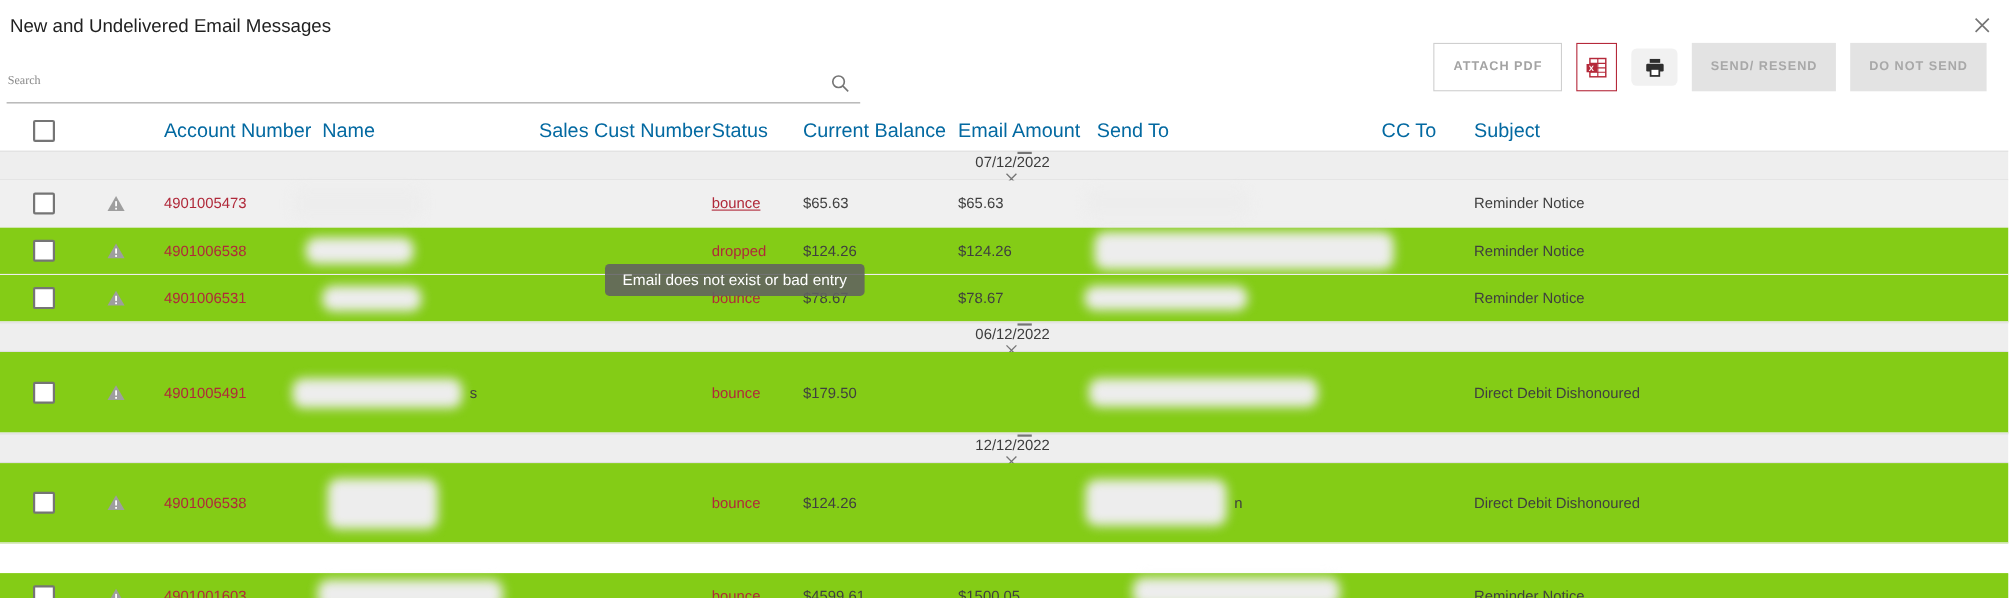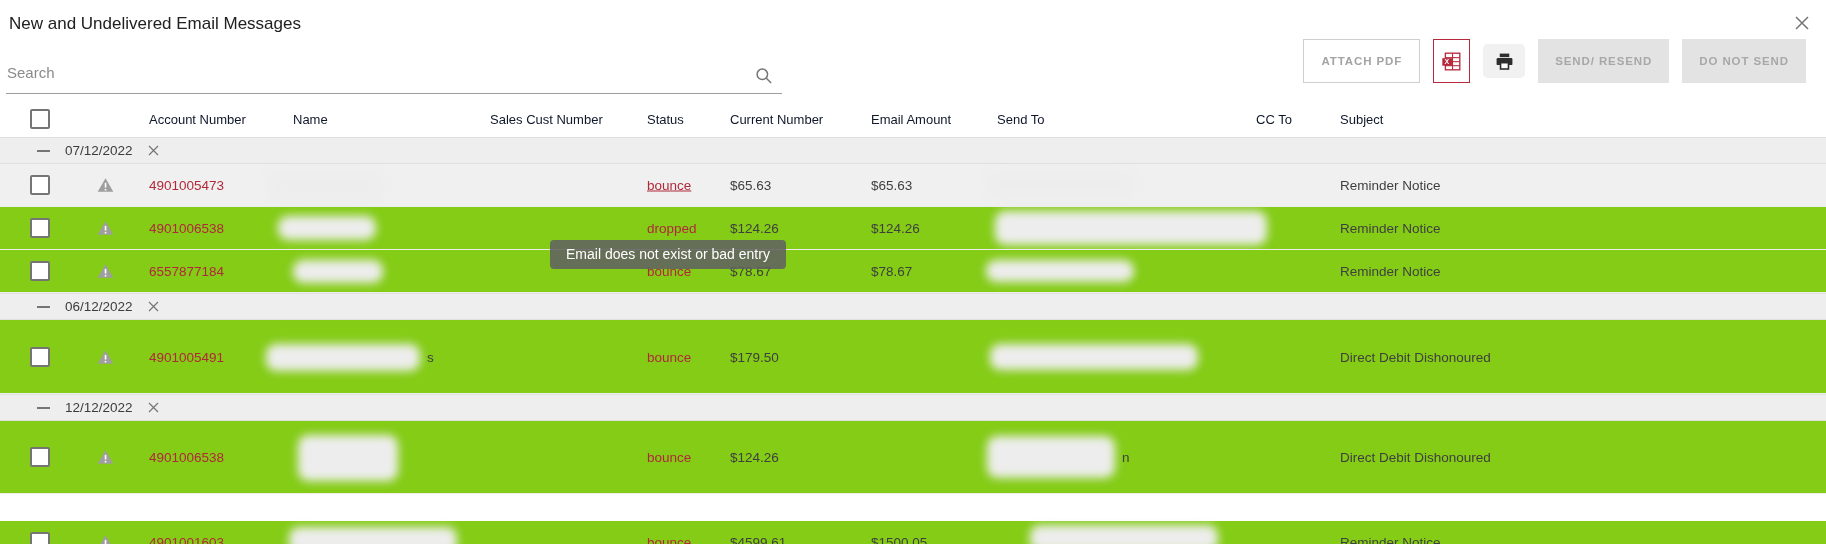--- a/index.html
+++ b/index.html
@@ -16,39 +16,39 @@
   .btn{box-sizing:border-box;font-family:inherit;font-size:11.5px;letter-spacing:.9px;font-weight:700;
        height:44px;border-radius:0;display:flex;align-items:center;justify-content:center;
        cursor:pointer;white-space:nowrap;background:#fff;border:none;}
   .btn.outline{border:1px solid #cfcfcf;color:#a3a3a3;padding:0 17px;}
   .btn.excel{border:1px solid #b5293a;width:37px;}
   .btn.print{background:#f1f1f1;width:42px;height:34px;border-radius:5px;}
   .btn.disabled{background:#e3e3e3;color:#a8a8a8;padding:0 17px;}
 
   
   .search-wrap{position:absolute;left:6px;top:56px;width:776px;height:37px;border-bottom:1px solid #9e9e9e;}
-  .search-input{border:none;outline:none;width:720px;height:33px;font-size:15px;
-                font-family:Liberation Sans, sans-serif;color:#14532d;background:transparent;padding:0 0 0 1px;}
+  .search-input{border:none;outline:none;width:720px;height:33px;font-size:11px;
+                font-family:Liberation Serif, serif;color:#14532d;background:transparent;padding:0 0 0 1px;}
   .search-input::placeholder{color:#8a8a8a;}
   .search-icon{position:absolute;left:748px;top:10px;}
 
   
   .c-acct{left:149px}.c-name{left:293px}.c-sales{left:490px}.c-status{left:647px}
   .c-bal{left:730px}.c-amt{left:871px}.c-send{left:997px}.c-cc{left:1256px}.c-subj{left:1340px}
 
   .thead{position:absolute;top:100px;left:0;width:100%;height:37px;}
-  .th{position:absolute;top:50%;transform:translateY(-50%);font-size:13px;color:#0f172a;white-space:nowrap;}
+  .th{position:absolute;top:50%;transform:translateY(-50%);font-size:18px;color:#0369a1;white-space:nowrap;}
 
   .cb{position:absolute;left:30px;top:50%;transform:translateY(-50%);width:16px;height:16px;
       border:2px solid #757575;border-radius:2px;background:#fff;cursor:pointer;}
   .warn{position:absolute;left:97px;top:50%;transform:translateY(-50%);line-height:0;}
 
   
   .grow{box-sizing:border-box;position:absolute;left:0;width:100%;background:#eeeeee;
-        border-top:1px solid #e0e0e0;border-bottom:1px solid #e0e0e0;display:flex;align-items:center;}
+        border-top:1px solid #e0e0e0;border-bottom:1px solid #e0e0e0;display:flex;align-items:center;flex-direction:column;}
   .minus{width:13px;height:2px;background:#757575;margin-left:37px;cursor:pointer;flex:none;}
   .gdate{margin-left:15px;font-size:13.5px;color:#3c3c3c;}
   .gx{margin-left:13px;line-height:0;cursor:pointer;}
 
   
   .row{box-sizing:border-box;position:absolute;left:0;width:100%;background:#84cc16;border-bottom:1px solid #ededed;}
   .row.hover{background:#f0f0f0;}
   .cell{position:absolute;top:50%;transform:translateY(-50%);font-size:13.5px;color:#3f3f3f;white-space:nowrap;}
   .red{color:#b0293a;cursor:pointer;}
   .u{text-decoration:underline;}
@@ -109,21 +109,21 @@
       </svg>
     </span>
   </div>
 
   <div class="thead">
     <div class="cb"></div>
     <div class="th c-acct">Account Number</div>
     <div class="th c-name">Name</div>
     <div class="th c-sales">Sales Cust Number</div>
     <div class="th c-status">Status</div>
-    <div class="th c-bal">Current Number</div>
+    <div class="th c-bal">Current Balance</div>
     <div class="th c-amt">Email Amount</div>
     <div class="th c-send">Send To</div>
     <div class="th c-cc">CC To</div>
     <div class="th c-subj">Subject</div>
   </div>
 
   <div class="grow" style="top:137px;height:27px;">
     <span class="minus"></span>
     <span class="gdate">07/12/2022</span>
     <span class="gx">
@@ -173,21 +173,21 @@
 
   <div class="row" style="top:250px;height:43px;">
     <div class="cb"></div>
     <span class="warn">
       <svg width="17" height="15" viewBox="0 0 24 21">
           <path d="M12 1 L23 20 H1 Z" fill="#9e9e9e"></path>
           <rect x="10.9" y="7.5" width="2.3" height="6.6" fill="#fff"></rect>
           <rect x="10.9" y="16" width="2.3" height="2.3" fill="#fff"></rect>
         </svg>
     </span>
-    <div class="cell c-acct red">6557877184</div>
+    <div class="cell c-acct red">4901006531</div>
     <div class="redact" style="left:293px;top:10px;width:90px;height:23px;"></div>
     <div class="cell c-status red">bounce</div>
     <div class="cell c-bal">$78.67</div>
     <div class="cell c-amt">$78.67</div>
     <div class="redact" style="left:986px;top:10px;width:148px;height:22px;"></div>
     <div class="cell c-subj">Reminder Notice</div>
   </div>
 
   <div class="grow" style="top:293px;height:27px;">
     <span class="minus"></span>

